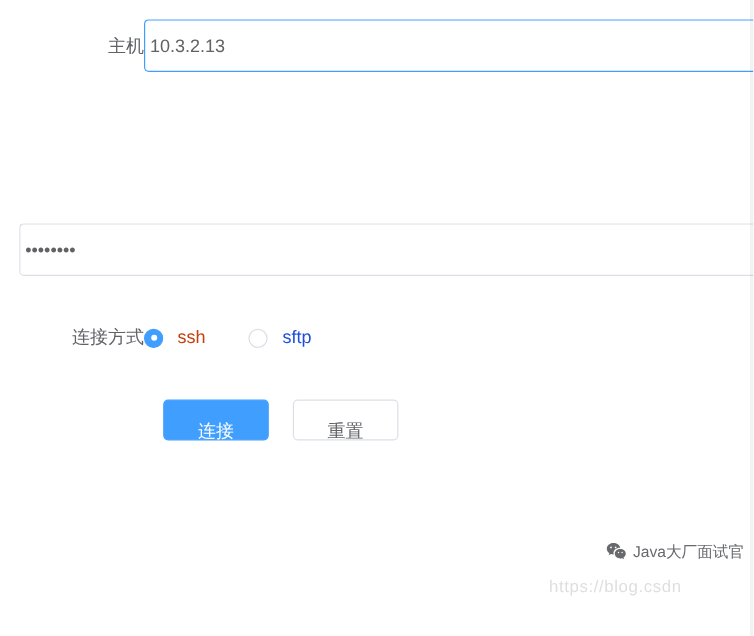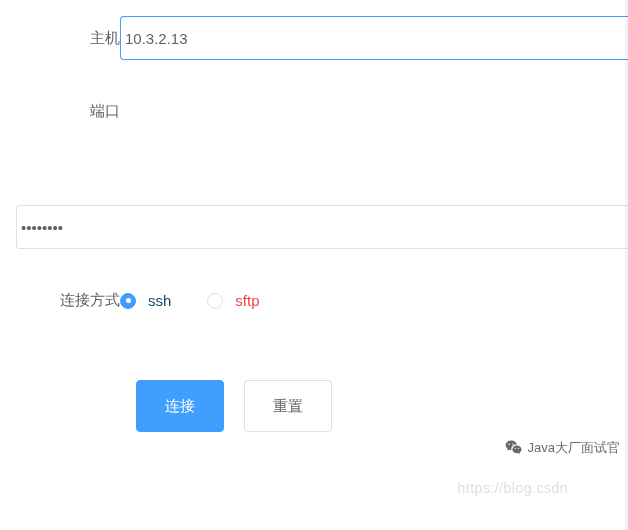--- a/index.html
+++ b/index.html
@@ -75,52 +75,51 @@
     }
     .radio-circle.selected::after {
       content: "";
       width: 5px;
       height: 5px;
       border-radius: 50%;
       background: #fff;
     }
     .radio-label {
       font-size: 15px;
-      color: #ef4444;
+      color: #1d4ed8;
     }
     .radio-label.selected {
-      color: #0c4a6e;
+      color: #c2410c;
     }
     .button-row {
       display: flex;
       align-items: center;
       gap: 20px;
       padding-left: 120px;
     }
     .btn {
-      height: 52px;
-      padding: 4px 24px;
+      height: 28px;
+      padding: 16px 24px;
       border-radius: 4px;
       font-size: 15px;
       cursor: pointer;
       border: 1px solid #dcdfe6;
       background: #fff;
       color: #606266;
       min-width: 88px;
-      margin-top: 28px;
     }
     .btn-primary {
       background: #409eff;
       border-color: #409eff;
       color: #fff;
     }
     .watermark {
       position: absolute;
       right: 8px;
-      bottom: 72px;
+      bottom: 60px;
       display: flex;
       align-items: center;
       gap: 4px;
       font-size: 13px;
       color: #606266;
       opacity: 0.95;
     }
     .wechat-icon {
       width: 20px;
       height: 20px;
@@ -146,21 +145,20 @@
 <body>
 
 <div class="form">
 
   <div class="form-row">
     <div class="label">主机</div>
     <input class="input focused" type="text" value="10.3.2.13" style="">
   </div>
 
   <div class="form-row">
-    <div class="label">端口</div>
   </div>
 
   <div class="form-row">
   </div>
 
   <div class="form-row">
     <input class="input" type="text" value="••••••••" style="">
   </div>
 
   <div class="form-row">

